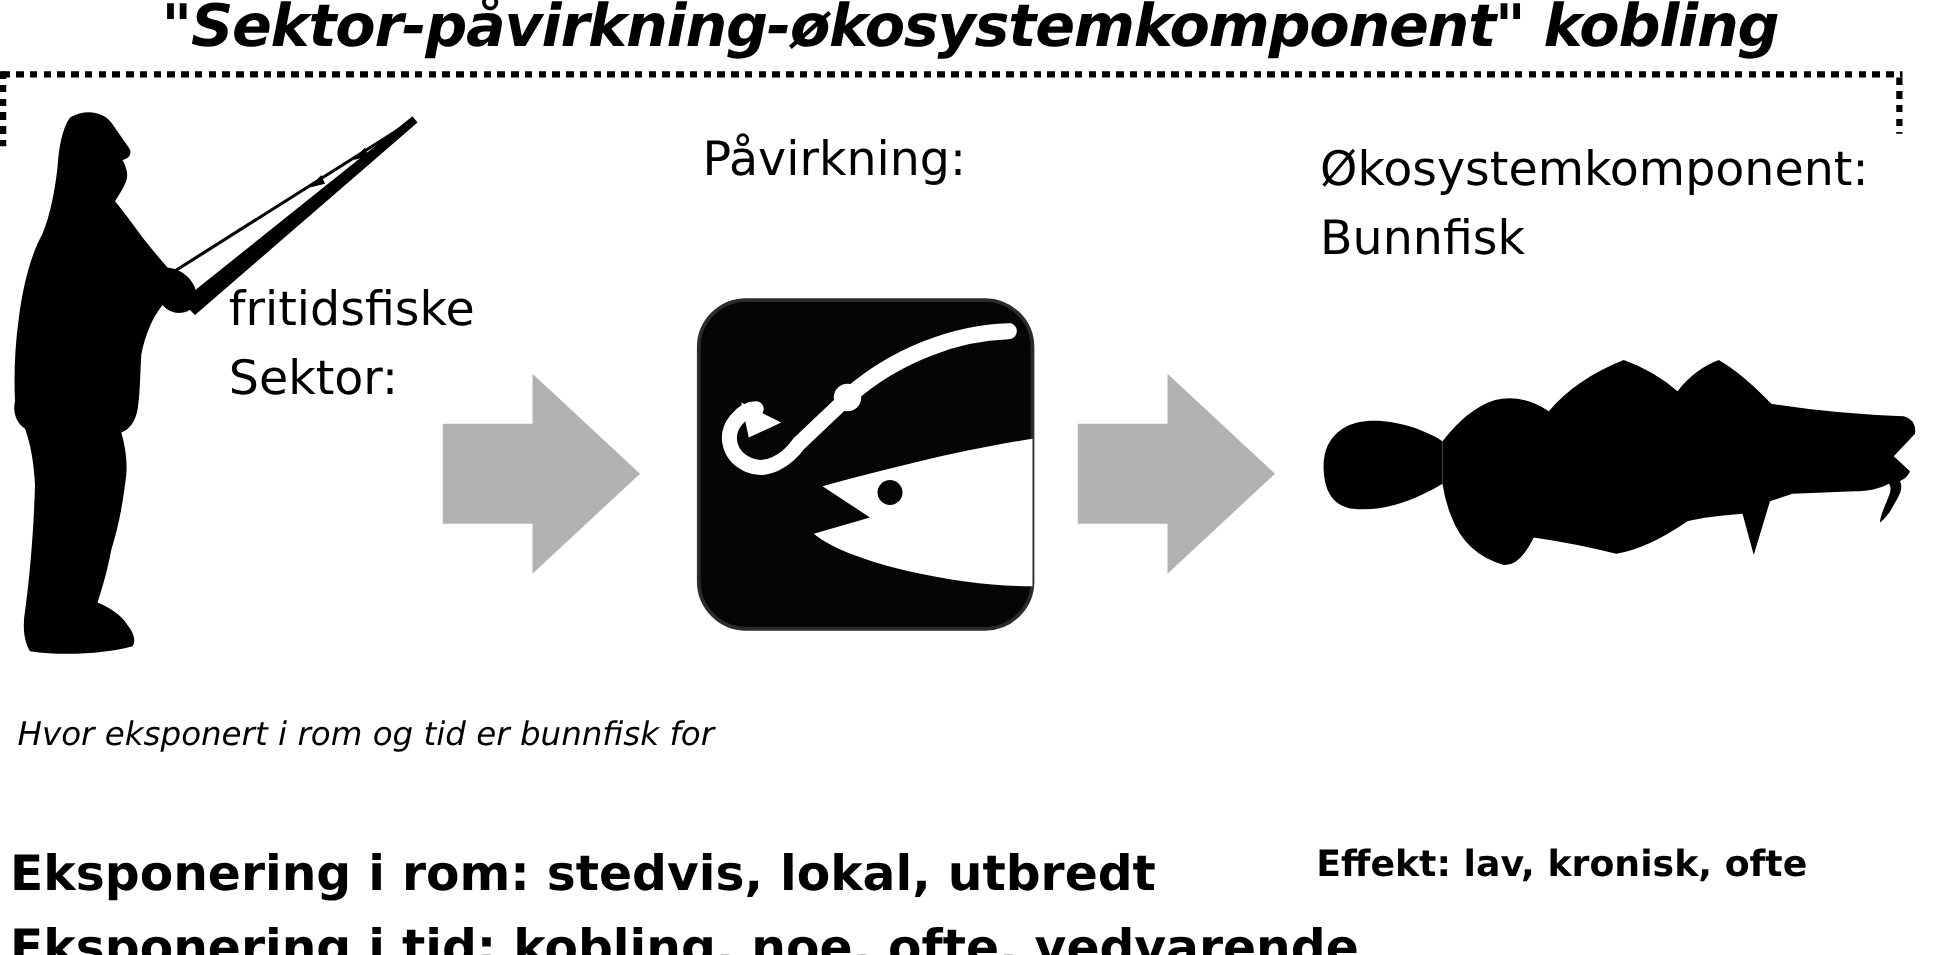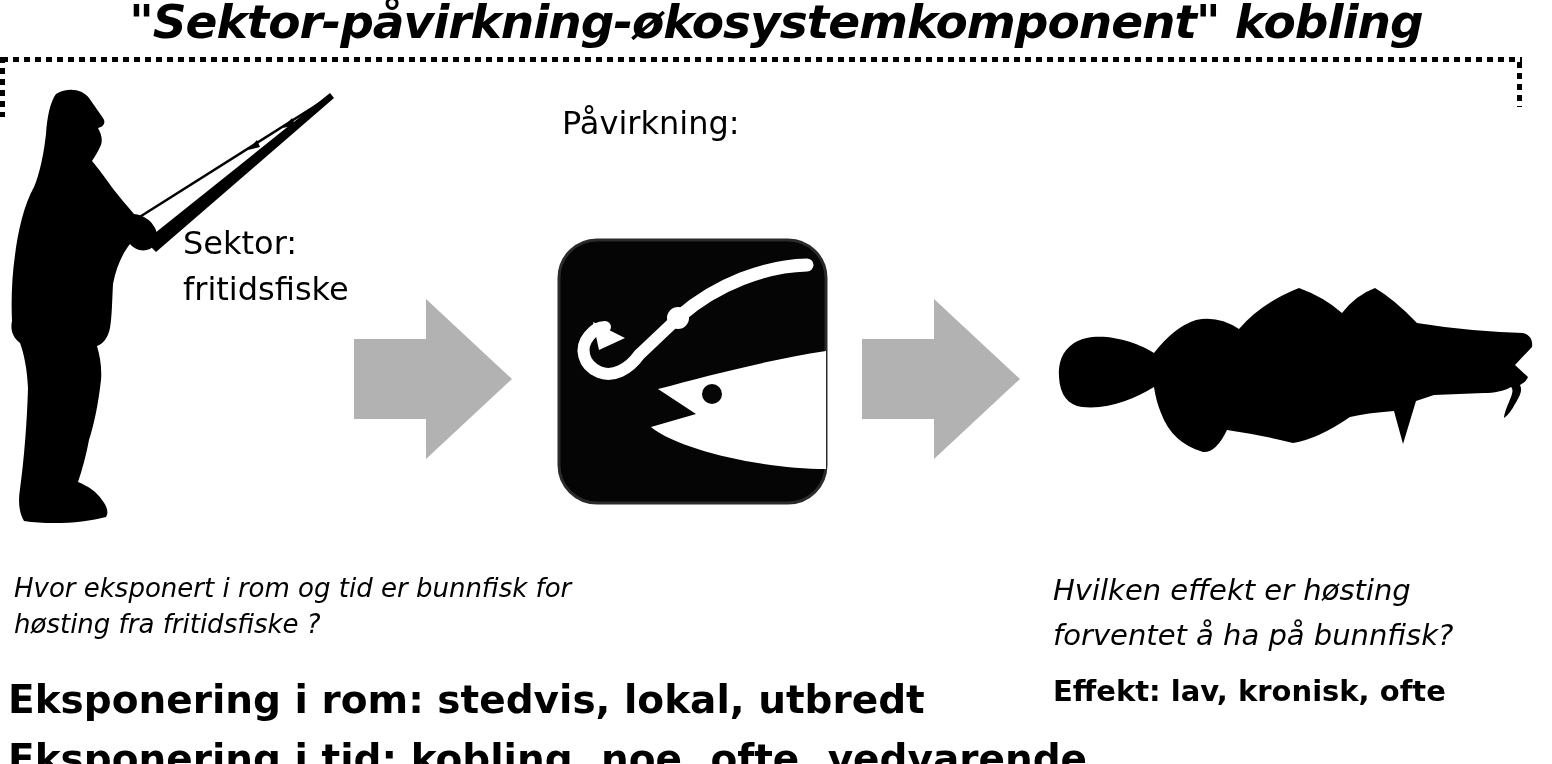--- a/index.html
+++ b/index.html
@@ -12,21 +12,21 @@
     font-size:47px;font-weight:bold;font-style:italic;letter-spacing:-1px;white-space:nowrap;
   }
   
   .dot-top{position:absolute;left:2px;top:57px;width:1520px;height:5px;
     background:repeating-linear-gradient(to right,#000 0 6px,transparent 6px 11px);}
   .dot-left{position:absolute;left:0;top:57px;width:5px;height:60px;
     background:repeating-linear-gradient(to bottom,#000 0 6px,transparent 6px 11px);}
   .dot-right{position:absolute;left:1517px;top:62px;width:5px;height:45px;
     background:repeating-linear-gradient(to bottom,#000 0 6px,transparent 6px 11px);}
 
-  .label{position:absolute;font-size:32px;line-height:1.45;white-space:nowrap;}
+  .label{position:absolute;font-size:38px;line-height:1.45;white-space:nowrap;}
   .sector-label{left:183px;top:220px;}
   .pressure-label{left:562px;top:100px;}
   .component-label{left:1056px;top:108px;}
 
   .fisherman{position:absolute;left:10px;top:88px;width:330px;height:450px;}
   .picto{position:absolute;left:557px;top:238px;width:271px;height:267px;}
   .cod{position:absolute;left:1056px;top:283px;width:492px;height:172px;}
 
   .arrow{position:absolute;width:158px;height:160px;}
   .arrow1{left:354px;top:299px;}
@@ -70,29 +70,31 @@
       C88,318 84,336 79,352 C76,368 72,382 68,394
       C78,398 87,404 92,412 C97,418 99,425 96,429
       C75,435 40,437 14,433 C9,425 8,413 10,401
       C14,372 17,335 18,300 C17,280 14,266 10,255
       C3,250 0,242 2,233 C1,212 2,188 5,167
       C8,143 14,117 24,99 C30,85 34,64 36,46
       C37,30 40,14 46,6 Z"></path>
   </svg>
 
   <div class="label sector-label">
+    <div>fritidsfiske</div>
     <div>Sektor:</div>
-    <div>fritidsfiske</div>
   </div>
 
   <div class="label pressure-label">
     <div>Påvirkning:</div>
   </div>
 
   <div class="label component-label">
+    <div>Økosystemkomponent:</div>
+    <div>Bunnfisk</div>
   </div>
 
   <svg class="arrow arrow1" viewBox="0 0 158 160" aria-hidden="true">
     <polygon points="0,40 72,40 72,0 158,80 72,160 72,120 0,120"></polygon>
   </svg>
 
   <svg class="picto" viewBox="0 0 271 267" aria-hidden="true">
     <rect x="2" y="2" width="267" height="263" rx="38" ry="38" fill="#050505" stroke="#2b2b2b" stroke-width="3"></rect>
 
     <path fill="#fff" d="M269,113
@@ -129,30 +131,25 @@
       C448,108 438,110 428,110 L378,112
       L360,118 L347,161 L338,128
       Q310,130 294,134
       Q262,156 237,160 Q205,152 171,147
       Q160,170 147,169 Q116,160 105,130
       Q100,118 98,104 Z"></path>
   </svg>
 
   <div class="q q-left">
     <div>Hvor eksponert i rom og tid er bunnfisk for</div>
-    <div>høsting fra fritidsfiske ?</div>
   </div>
 
   <div class="b b-left">
     <div>Eksponering i rom: stedvis, lokal, utbredt</div>
     <div>Eksponering i tid: kobling, noe, ofte, vedvarende</div>
   </div>
 
-  <div class="q q-right">
-    <div>Hvilken effekt er høsting</div>
-    <div>forventet å ha på bunnfisk?</div>
-  </div>
 
   <div class="b b-right">
     <div>Effekt: lav, kronisk, ofte</div>
   </div>
 
 </div>
 
 </body></html>

